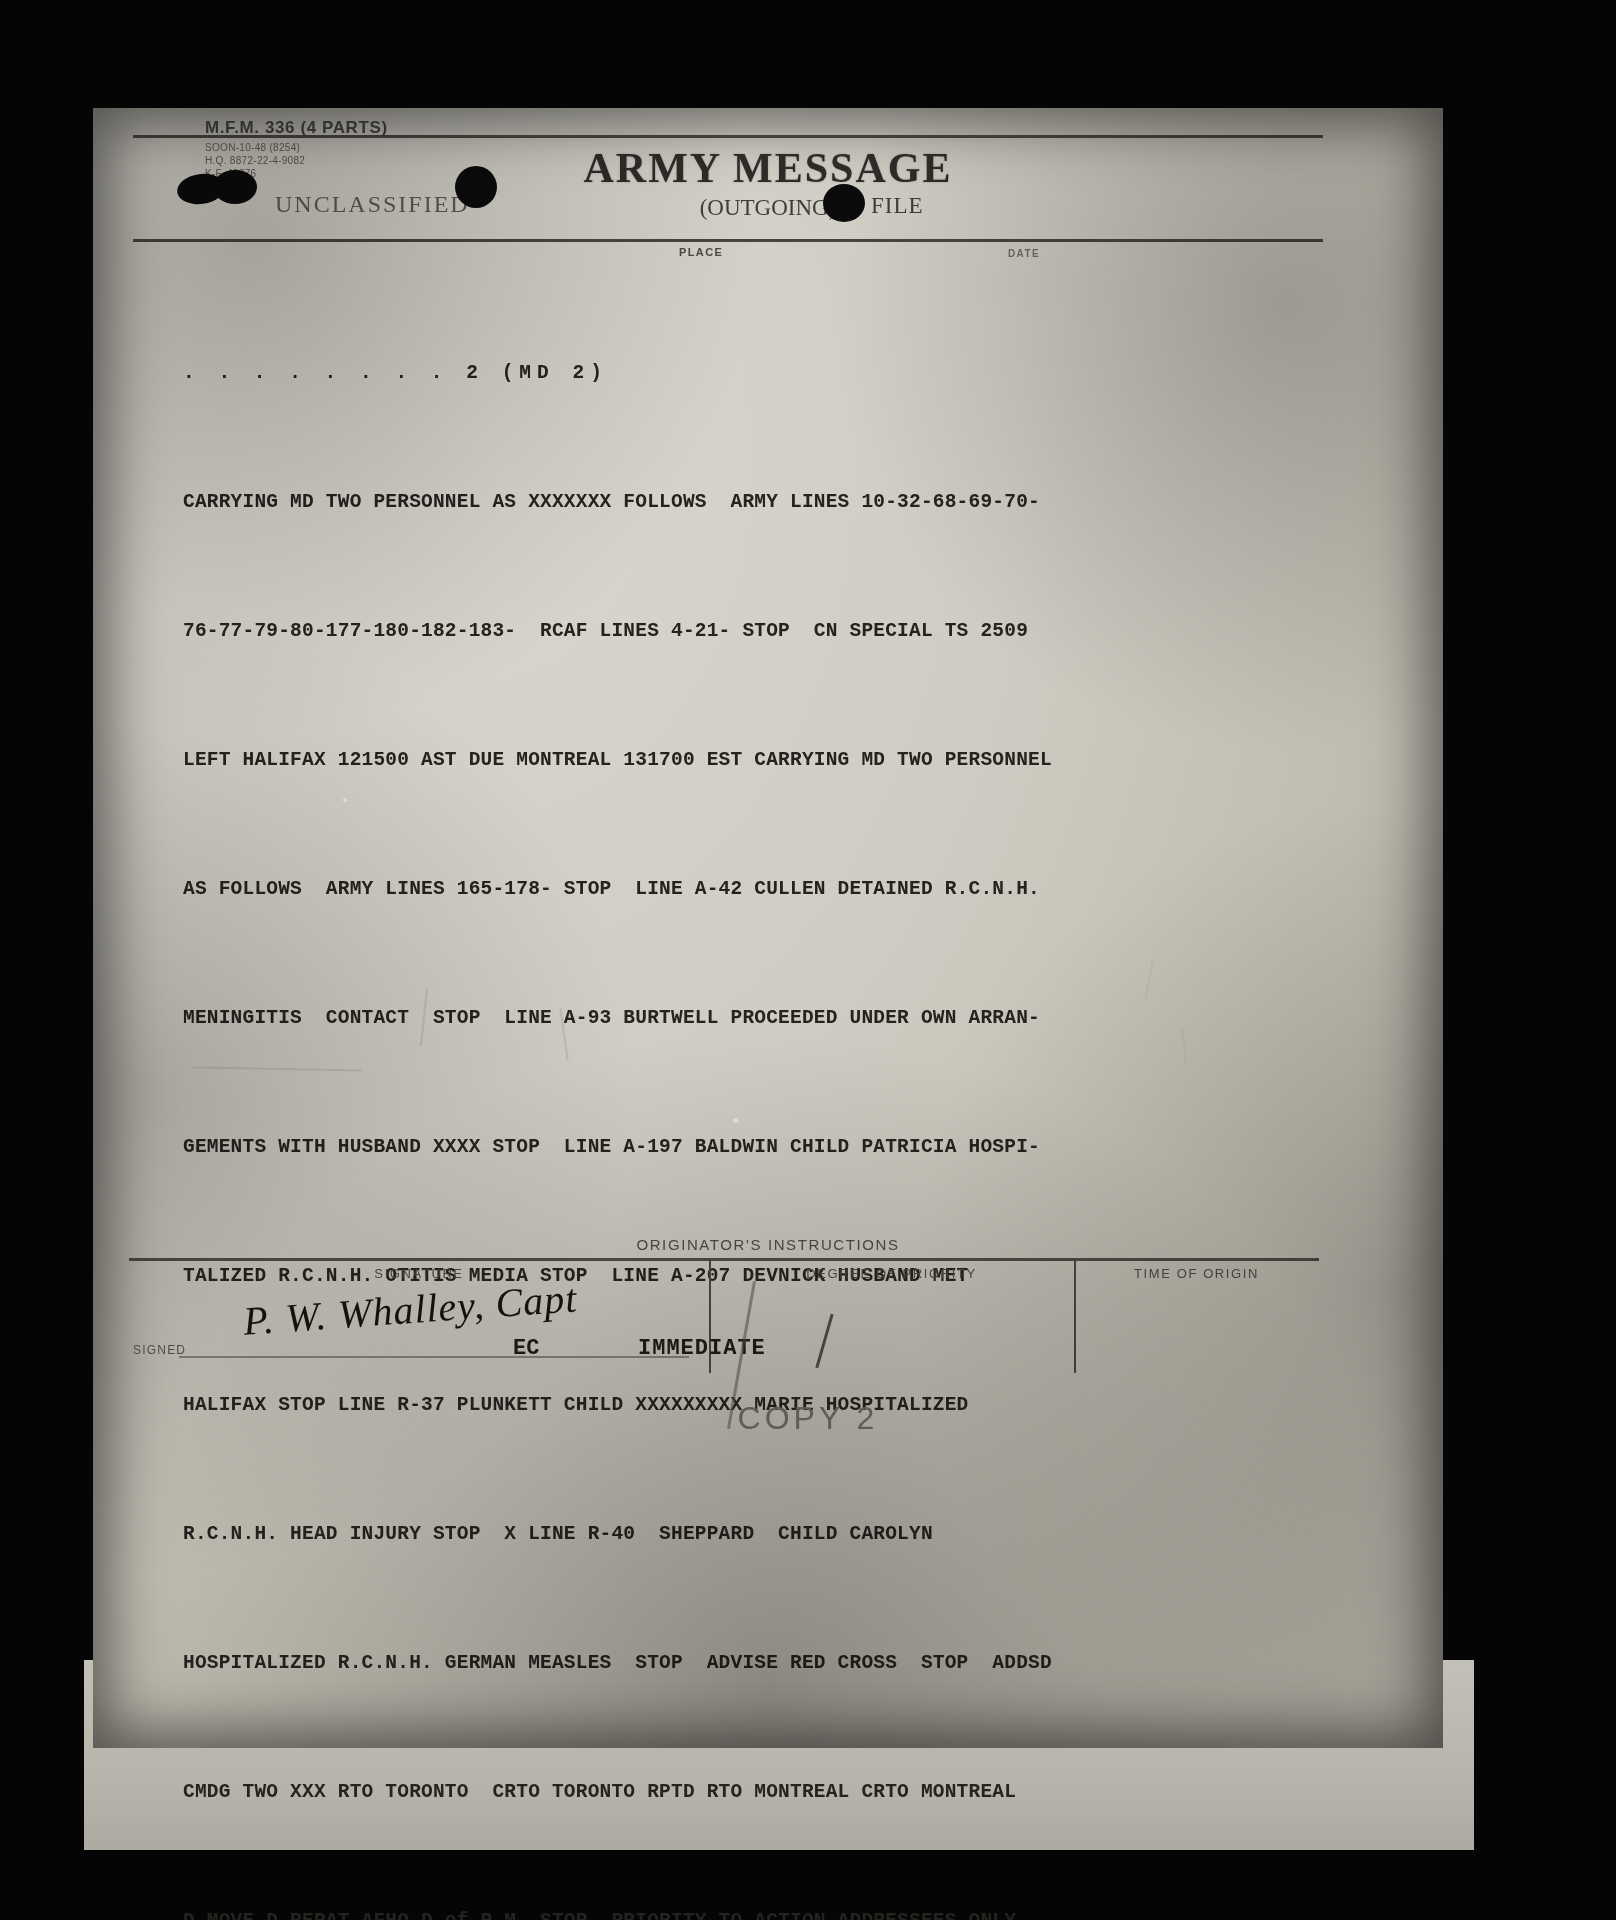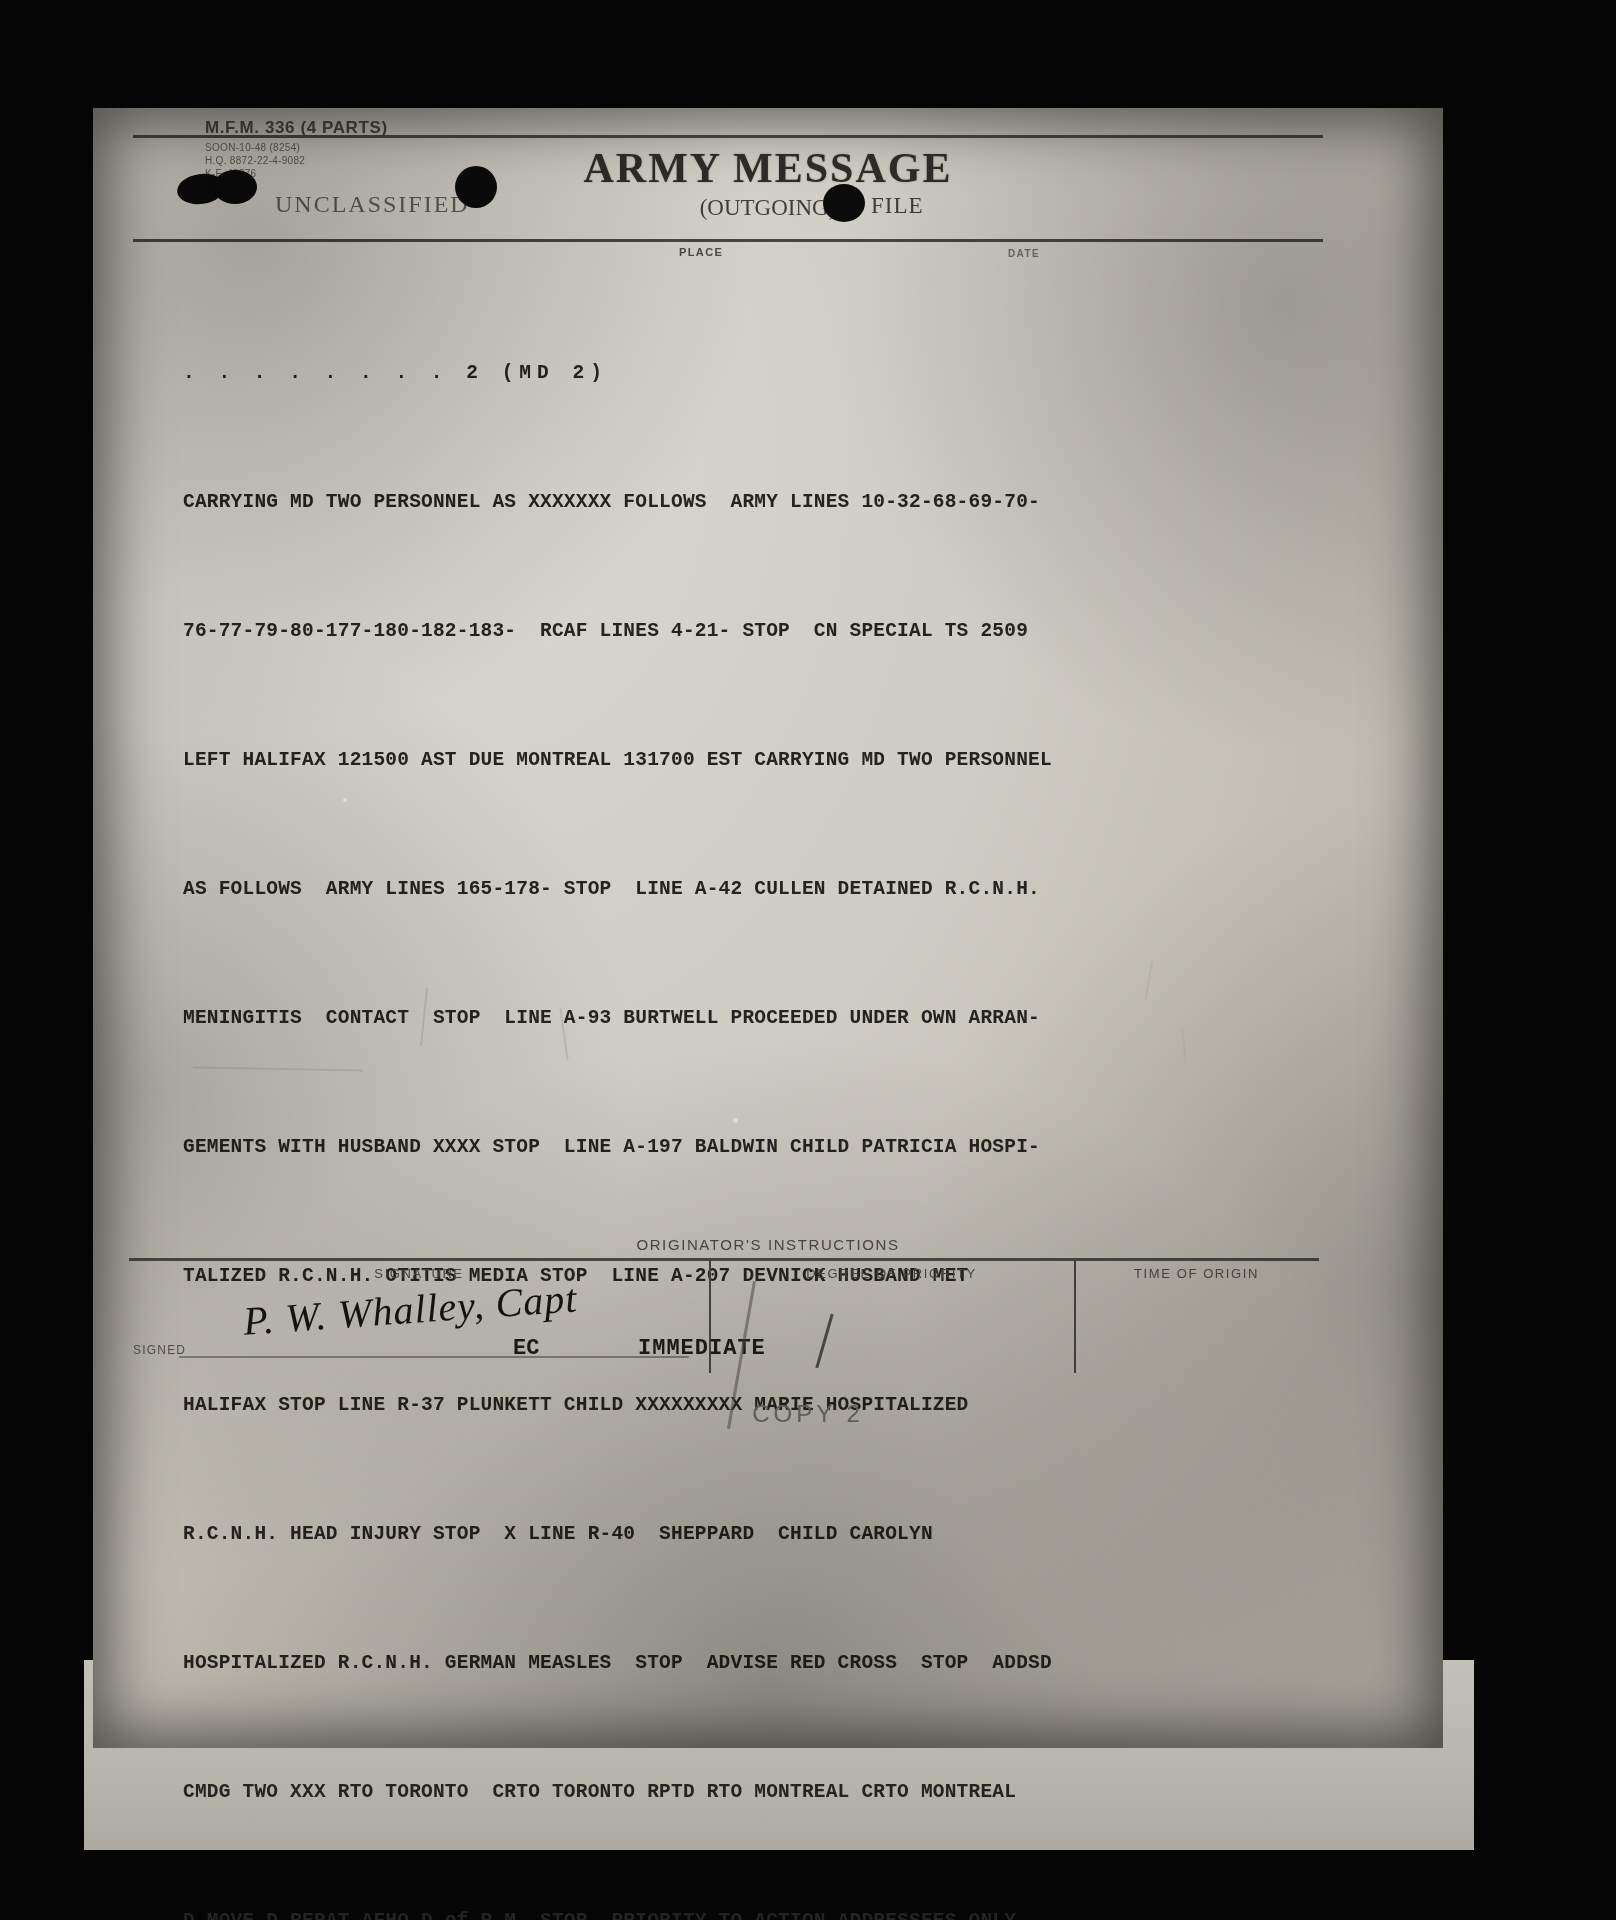--- a/index.html
+++ b/index.html
@@ -287,21 +287,21 @@
     opacity: 0.55;
   }
 
   .copy-label {
     position: absolute;
     left: 0;
     right: 0;
     top: 1400px;
     text-align: center;
     font-family: "Liberation Sans", sans-serif;
-    font-size: 24px;
+    font-size: 32px;
     letter-spacing: 4px;
     color: #5f5d55;
   }
 
   
   .scratch {
     position: absolute;
     background: #b9b6ad;
     opacity: 0.8;
   }

